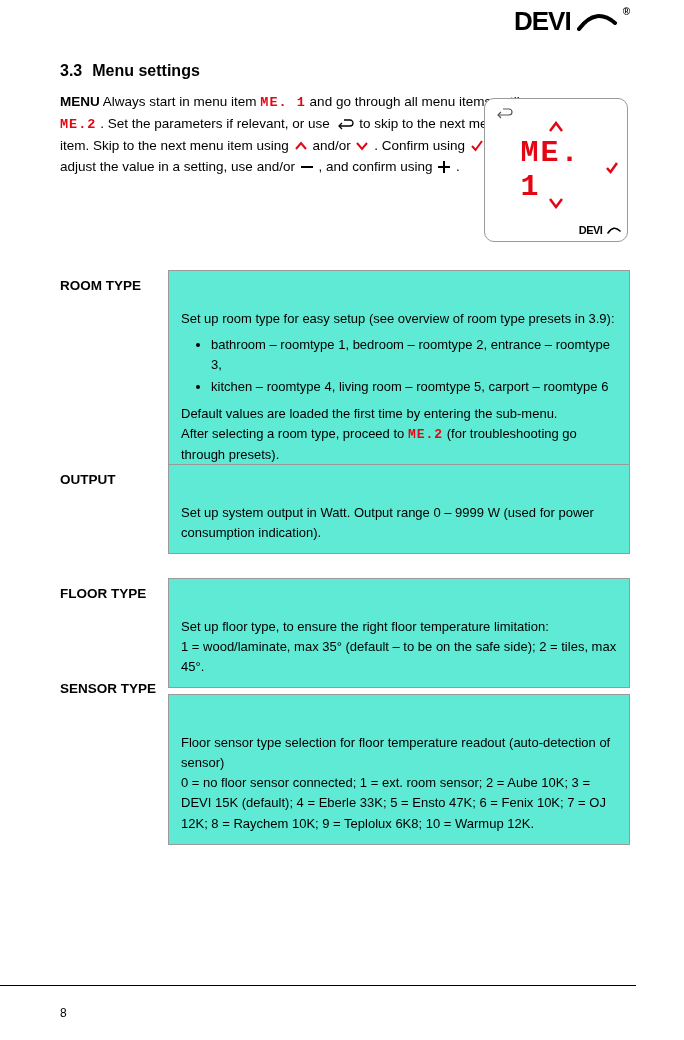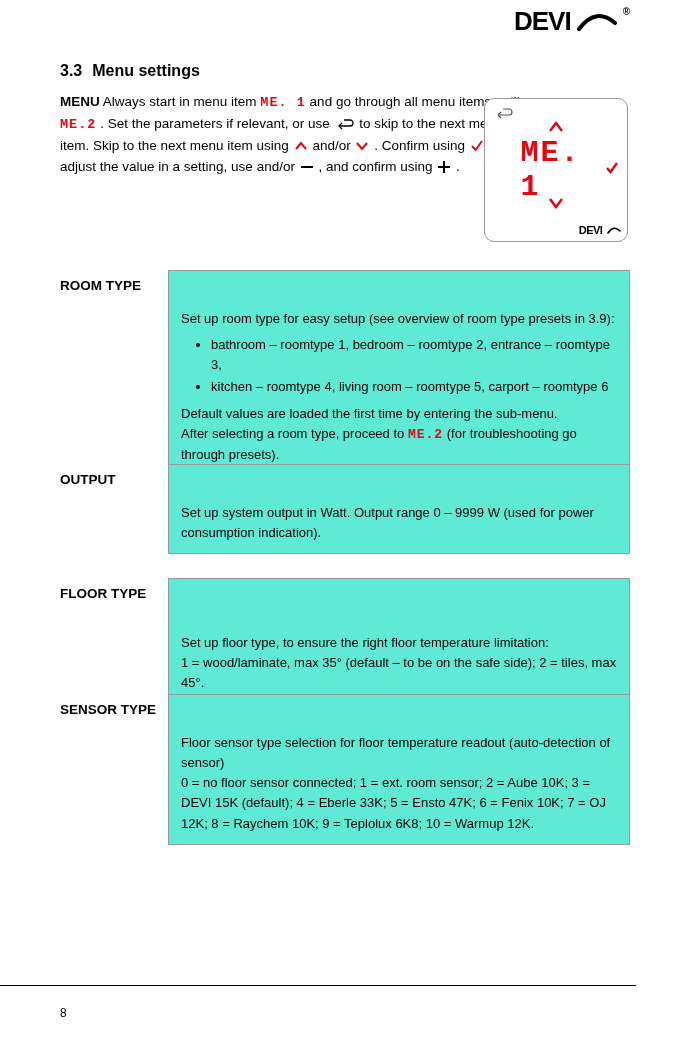--- a/index.html
+++ b/index.html
@@ -146,25 +146,25 @@
 
   <span class="sec-side-label" style="top:472px;">OUTPUT</span>
   <span class="sec-code-label" style="left:178px; top:474px;">ME.2</span>
   <div class="box" style="top:464px;">
     <p style="margin-top:28px;">Set up system output in Watt. Output range 0 – 9999 W (used for power consumption indication).</p>
   </div>
 
   <span class="sec-side-label" style="top:586px;">FLOOR TYPE</span>
   <span class="sec-code-label" style="left:178px; top:588px;">ME.3</span>
   <div class="box" style="top:578px;">
-    <p style="margin-top:44px;">Set up floor type, to ensure the right floor temperature limitation:</p>
+    <p style="margin-top:28px;">Set up floor type, to ensure the right floor temperature limitation:</p>
     <p>1 = wood/laminate, max 35° (default – to be on the safe side); 2 = tiles, max 45°.</p>
   </div>
 
-  <span class="sec-side-label" style="top:702px;text-align:center;">SENSOR TYPE</span>
+  <span class="sec-side-label" style="top:681px;text-align:center;">SENSOR TYPE</span>
   <span class="sec-code-label" style="left:178px; top:704px;">ME.4</span>
   <div class="box" style="top:694px;">
     <p style="margin-top:28px;">Floor sensor type selection for floor temperature readout (auto-detection of sensor)</p>
     <p>0 = no floor sensor connected; 1 = ext. room sensor; 2 = Aube 10K; 3 = DEVI 15K (default); 4 = Eberle 33K; 5 = Ensto 47K; 6 = Fenix 10K; 7 = OJ 12K; 8 = Raychem 10K; 9 = Teplolux 6K8; 10 = Warmup 12K.</p>
   </div>
 
   <div class="footer-rule"></div>
   <div class="footer">
     <span>8</span>
   </div>

